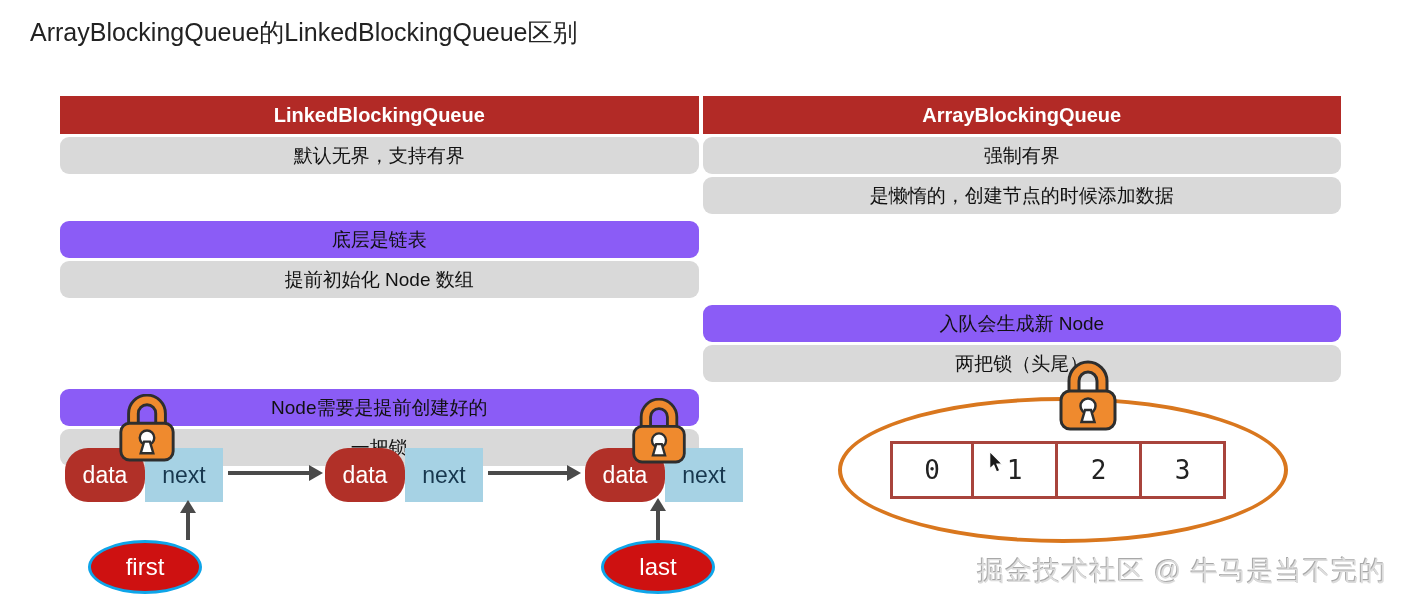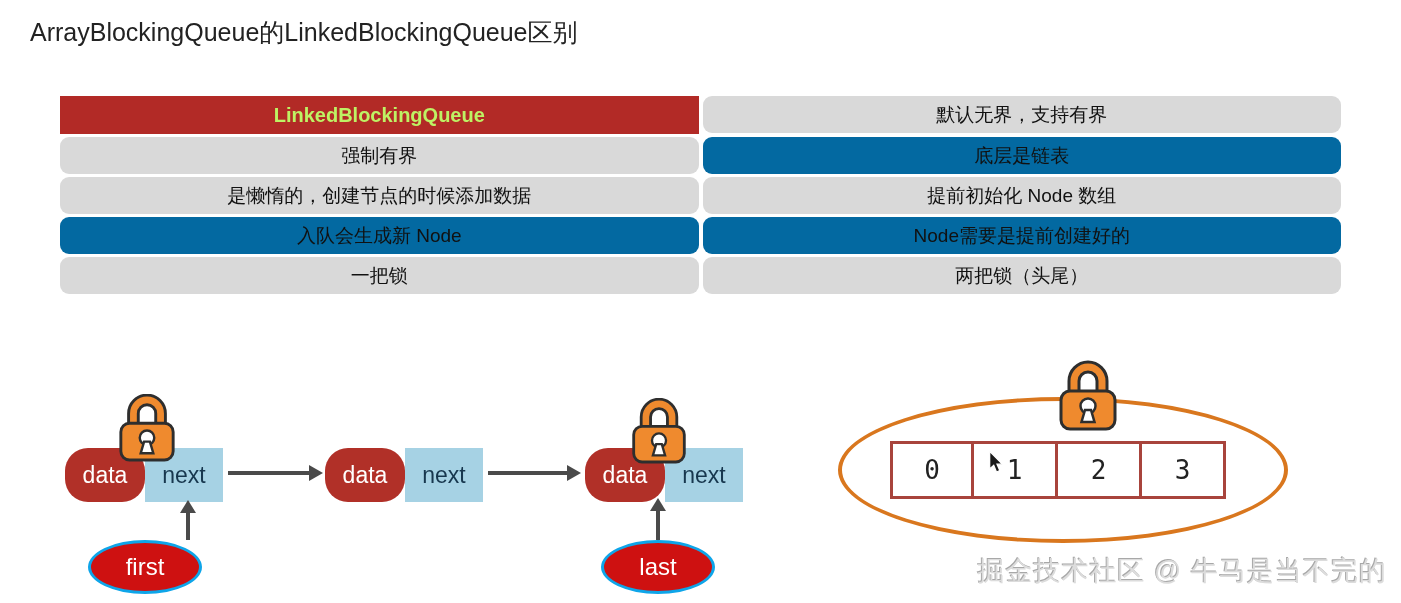--- a/index.html
+++ b/index.html
@@ -13,30 +13,30 @@
     font-size:25px; color:#222222; font-weight:500;
   }
 
   
   .cmp-table {
     position:absolute; left:60px; top:96px; width:1281px;
     display:grid; grid-template-columns:1fr 1fr; gap:3px 4px;
     background:#ffffff;
   }
   .th-cell {
-    height:38px; background:#b22a26; color:#bef264;
+    height:38px; background:#b22a26; color:#ffffff;
     font-weight:bold; font-size:20px;
     display:flex; align-items:center; justify-content:center;
   }
   .td-cell {
     height:37px; font-size:19px; color:#111111;
     display:flex; align-items:center; justify-content:center;border-radius:9px;
   }
   .row-dark  { background:#d9d9d9; }
-  .row-light { background:#0369a1; }
+  .row-light { background:#8b5cf6;margin-top:44px; }
 
   
   .ll-node { position:absolute; top:448px; height:54px; display:flex; }
   .cell-data {
     width:80px; background:#b13028; color:#ffffff; font-size:23px;
     display:flex; align-items:center; justify-content:center;border-radius:23px;
   }
   .cell-next {
     width:78px; background:#a6d2e4; color:#17374e; font-size:23px;
     display:flex; align-items:center; justify-content:center;
@@ -86,34 +86,35 @@
 </style>
 </head>
 <body>
 
 <div class="screen">
 
   <div class="page-title">ArrayBlockingQueue的LinkedBlockingQueue区别</div>
 
   <div class="cmp-table">
     <div class="th-cell">LinkedBlockingQueue</div>
+    <div class="th-cell">ArrayBlockingQueue</div>
 
     <div class="td-cell row-dark">默认无界，支持有界</div>
     <div class="td-cell row-dark">强制有界</div>
 
     <div class="td-cell row-light">底层是链表</div>
 
     <div class="td-cell row-dark">是懒惰的，创建节点的时候添加数据</div>
     <div class="td-cell row-dark">提前初始化 Node 数组</div>
 
     <div class="td-cell row-light">入队会生成新 Node</div>
     <div class="td-cell row-light">Node需要是提前创建好的</div>
 
+    <div class="td-cell row-dark">两把锁（头尾）</div>
     <div class="td-cell row-dark">一把锁</div>
-    <div class="td-cell row-dark">两把锁（头尾）</div>
   </div>
 
   <div class="ll-node" style="left:65px;">
     <div class="cell-data">data</div>
     <div class="cell-next">next</div>
   </div>
   <div class="ll-node" style="left:325px;">
     <div class="cell-data">data</div>
     <div class="cell-next">next</div>
   </div>

